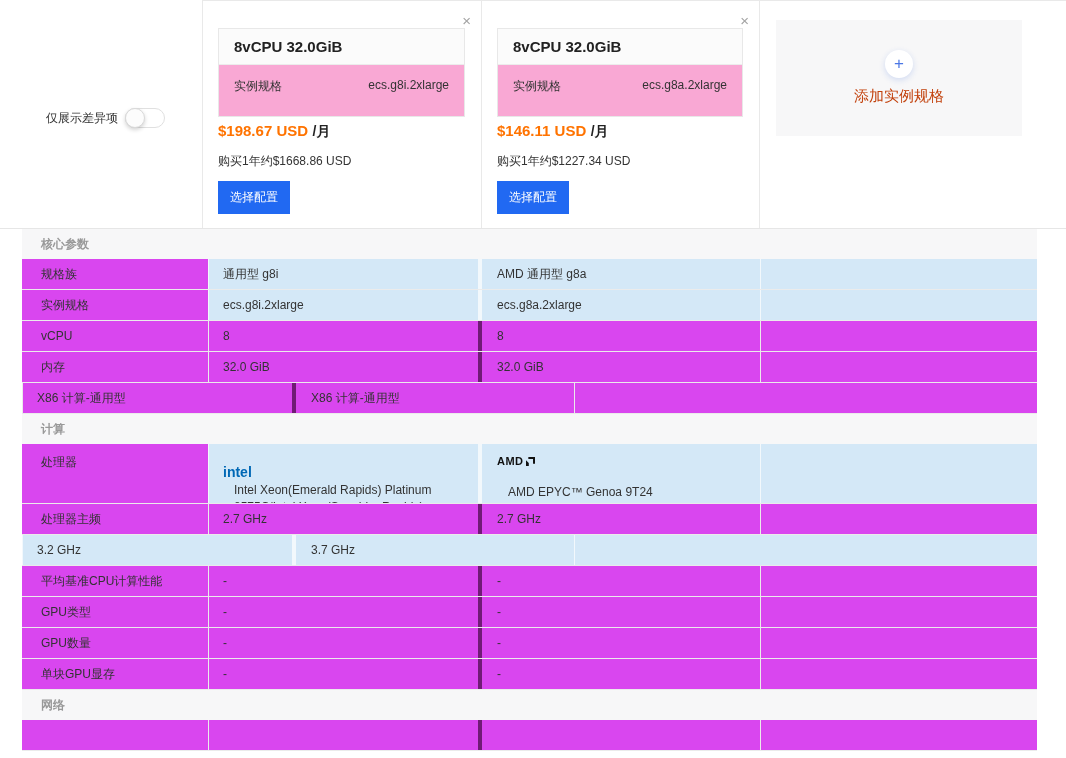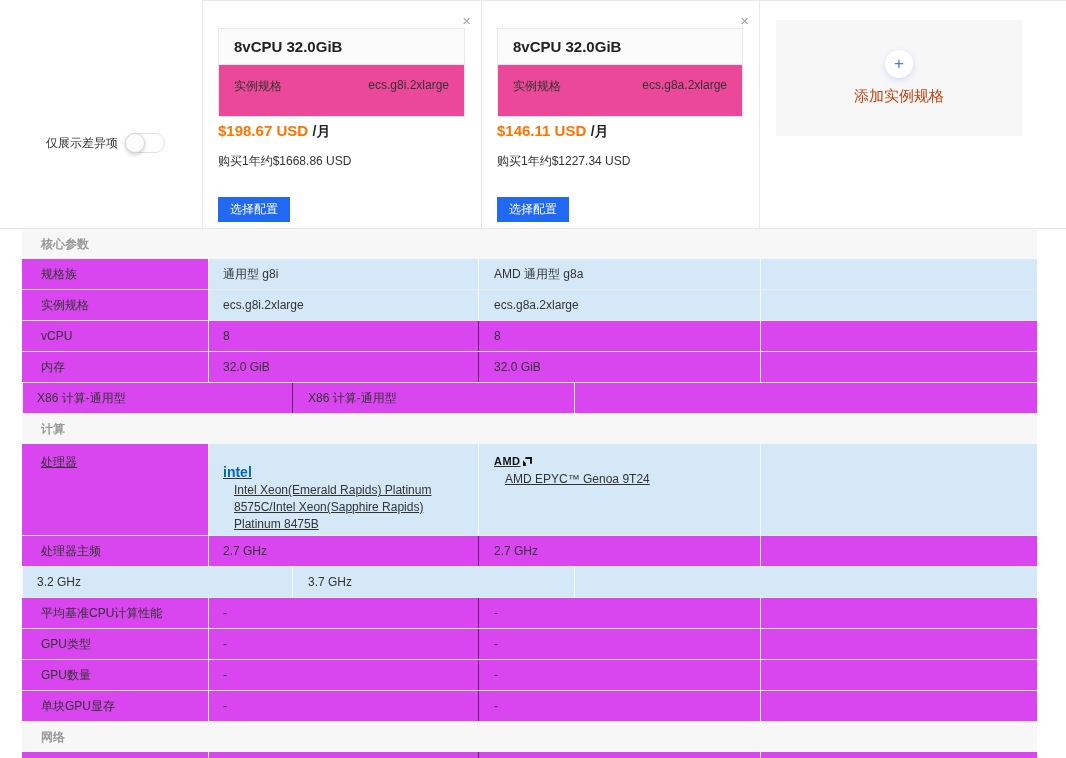--- a/index.html
+++ b/index.html
@@ -2,64 +2,64 @@
 <html><head>
 <meta charset="utf-8">
 <style>
   html,body{margin:0;padding:0;background:#fff;}
   .page{position:relative;width:1066px;height:758px;overflow:hidden;background:#fff;
         font-family:"Liberation Sans","DejaVu Sans",sans-serif;color:#333;}
   
   .top{position:relative;height:228px;}
   .top-border{position:absolute;top:0;left:202px;right:0;height:1px;background:#e9e9e9;}
   .vline{position:absolute;top:0;bottom:0;width:1px;background:#e9e9e9;}
-  .toggle-wrap{position:absolute;left:46px;top:133px;display:flex;align-items:center;gap:7px;}
+  .toggle-wrap{position:absolute;left:46px;top:108px;display:flex;align-items:center;gap:7px;}
   .toggle-label{font-size:12px;color:#333;white-space:nowrap;}
   .switch{position:relative;width:40px;height:20px;border:1px solid #e0e0e0;border-radius:11px;
           background:#fff;cursor:pointer;box-sizing:border-box;}
   .knob{position:absolute;left:-1px;top:-1px;width:20px;height:20px;border-radius:50%;
         background:#fcfcfc;border:1px solid #d9d9d9;box-sizing:border-box;
         box-shadow:0 2px 4px rgba(0,0,0,.18);}
   .card-panel{position:absolute;top:0;height:228px;}
   .close{position:absolute;top:13px;right:10px;font-size:15px;line-height:1;color:#a3a3a3;cursor:pointer;}
-  .spec-box{position:absolute;left:16px;right:16px;top:28px;border:1px solid #e8e8e8;background:#ec4899;}
+  .spec-box{position:absolute;left:16px;right:16px;top:28px;border:1px solid #e8e8e8;background:#f9a8d4;}
   .spec-title{padding:9px 15px;font-size:15px;font-weight:bold;color:#222;background:#fbfbfb;
               border-bottom:1px solid #ececec;}
   .spec-row{display:flex;justify-content:space-between;padding:13px 15px 21px 15px;font-size:12px;color:#333;}
   .price-line{position:absolute;left:16px;top:122px;white-space:nowrap;}
   .price{color:#ff7300;font-size:15px;font-weight:bold;}
   .unit{color:#222;font-size:14px;font-weight:bold;}
   .yearly{position:absolute;left:16px;top:153px;font-size:12px;color:#333;}
-  .select-btn{position:absolute;left:16px;top:181px;width:72px;height:25px;background:#2169f2;
-              color:#fff;border:none;font-size:12px;cursor:pointer;font-family:inherit;margin-top:16px;}
+  .select-btn{position:absolute;left:16px;top:181px;width:72px;height:33px;background:#2169f2;
+              color:#fff;border:none;font-size:12px;cursor:pointer;font-family:inherit;}
   .add-box{position:absolute;left:776px;top:20px;width:246px;height:116px;background:#f7f7f8;
            display:flex;flex-direction:column;align-items:center;justify-content:center;cursor:pointer;}
   .plus-circle{width:28px;height:28px;border-radius:50%;background:#fff;color:#4b77e5;font-size:17px;
                line-height:28px;text-align:center;box-shadow:0 2px 6px rgba(31,86,217,.18);margin-bottom:9px;}
   .add-label{color:#c2410c;font-size:15px;}
   
   .table-wrap{position:absolute;top:228px;left:0;width:1066px;border-top:1px solid #e6e6e6;}
   .tbl{margin-left:22px;width:1015px;}
   .sec-header{height:30px;line-height:30px;background:#f7f7f8;color:#999;font-weight:bold;
               font-size:12px;padding-left:19px;box-sizing:border-box;}
   .row{display:flex;align-items:stretch;border-bottom:1px solid #ebebeb;min-height:31px;
        box-sizing:border-box;background:#d946ef;}
   .cell{box-sizing:border-box;font-size:12px;color:#333;display:flex;align-items:center;
         padding:0 14px;overflow:hidden;}
   .cell.label{width:186px;padding:0 8px 0 19px;}
   .c1{width:270px;border-left:1px solid #ebebeb;}
-  .c2{width:282px;border-left:1px solid #701a75;padding-left:15px;}
+  .c2{width:282px;border-left:4px solid #701a75;padding-left:15px;}
   .c3{flex:1;border-left:1px solid #ebebeb;}
   .cell.diff{background:#d4e8f7;border-left-color:#f2f8fc;}
-  .row.tall{height:92px;text-decoration:underline;}
+  .row.tall{height:60px;}
   .row.tall .cell{align-items:flex-start;padding-top:10px;padding-bottom:8px;}
   .row.tall .cell.val{flex-direction:column;justify-content:flex-start;align-items:flex-start;}
   .logo-intel{color:#0068b5;font-size:14px;font-weight:600;line-height:16px;margin-bottom:2px;margin-top:10px;}
   .logo-amd{display:flex;align-items:center;gap:2px;font-size:11px;font-weight:800;color:#111;
-            letter-spacing:.5px;line-height:14px;margin-bottom:3px;}
+            letter-spacing:.5px;line-height:14px;margin-bottom:16px;}
   .logo-text{line-height:17px;color:#333;margin-left:11px;}
 </style>
 </head>
 <body>
 
 <div class="page">
   <div class="top">
     <div class="top-border"></div>
     <div class="vline" style="left:202px;"></div>
     <div class="vline" style="left:481px;"></div>

